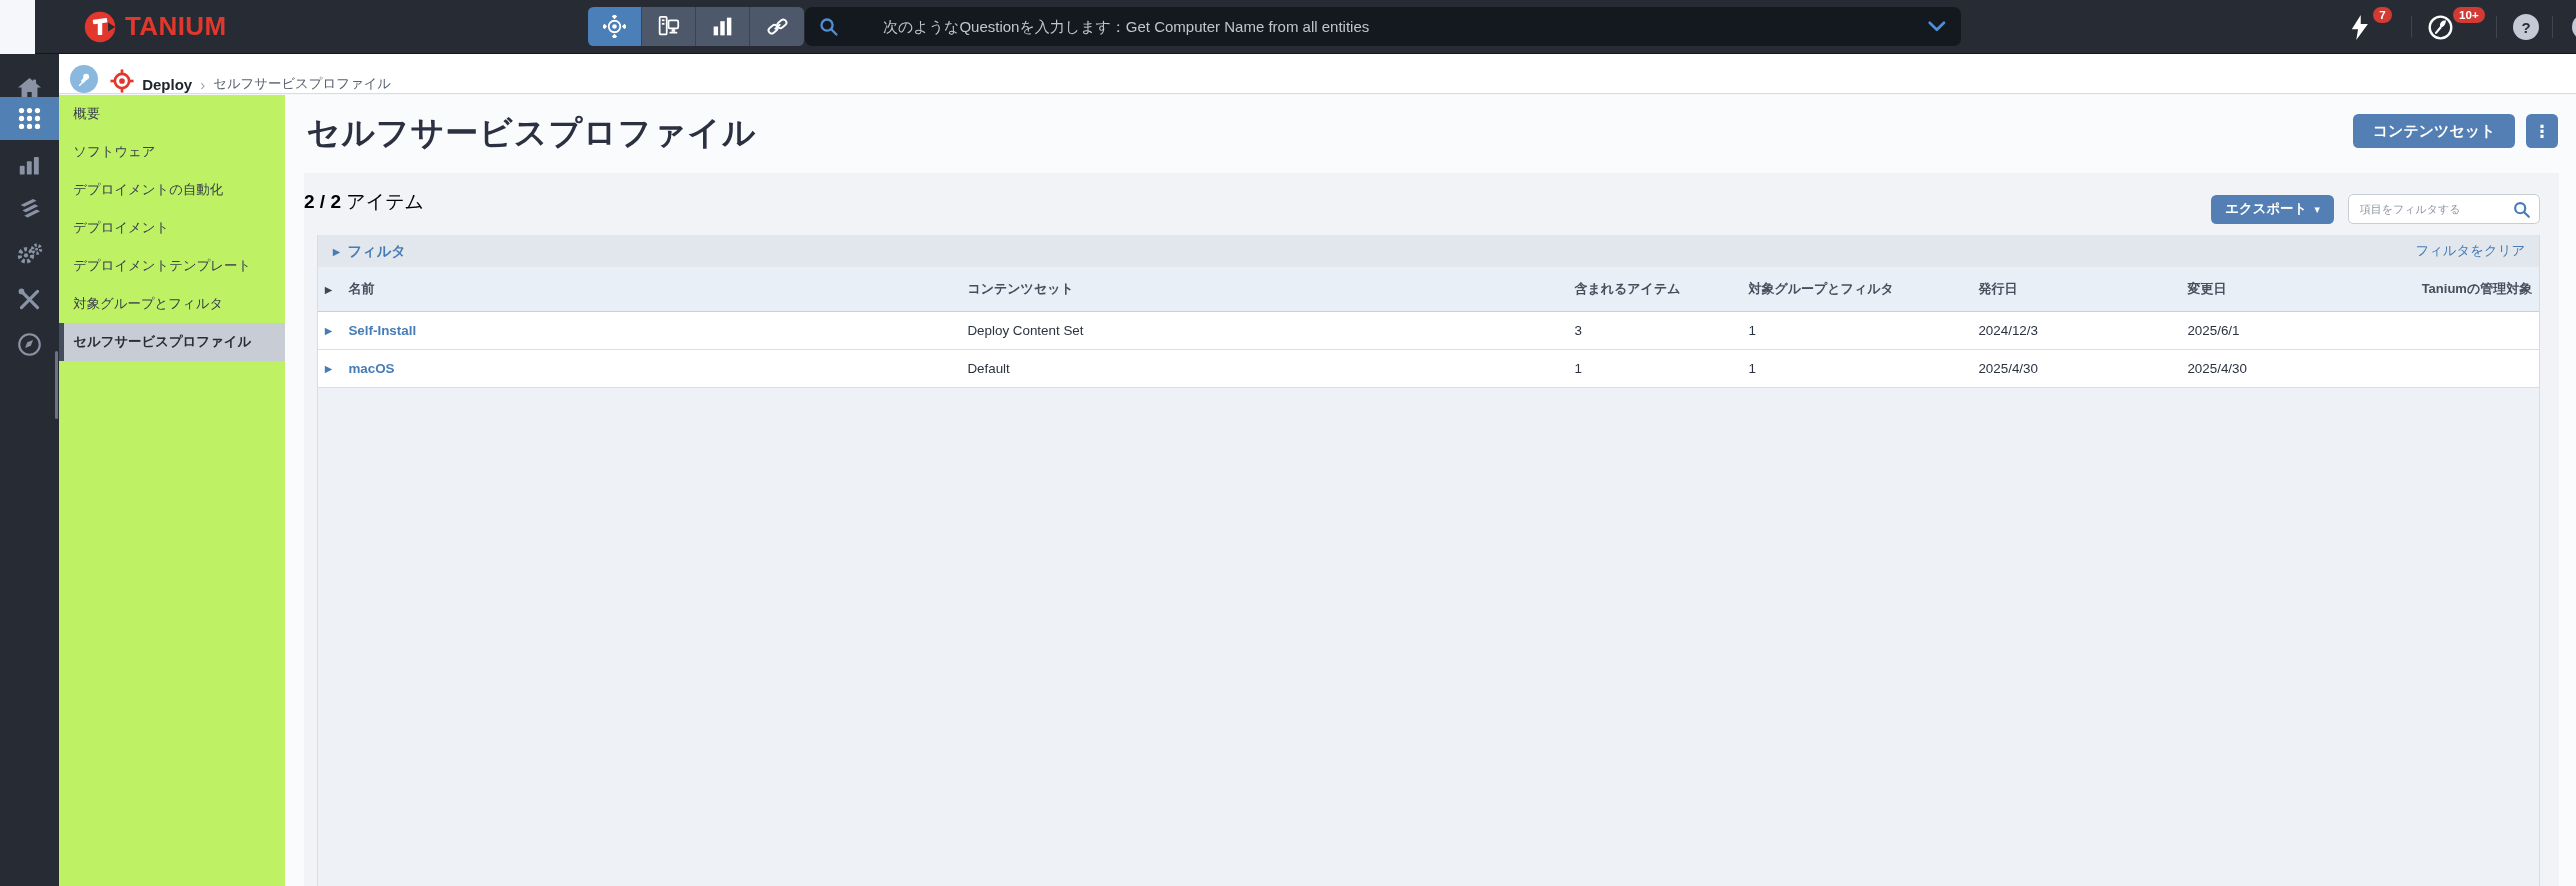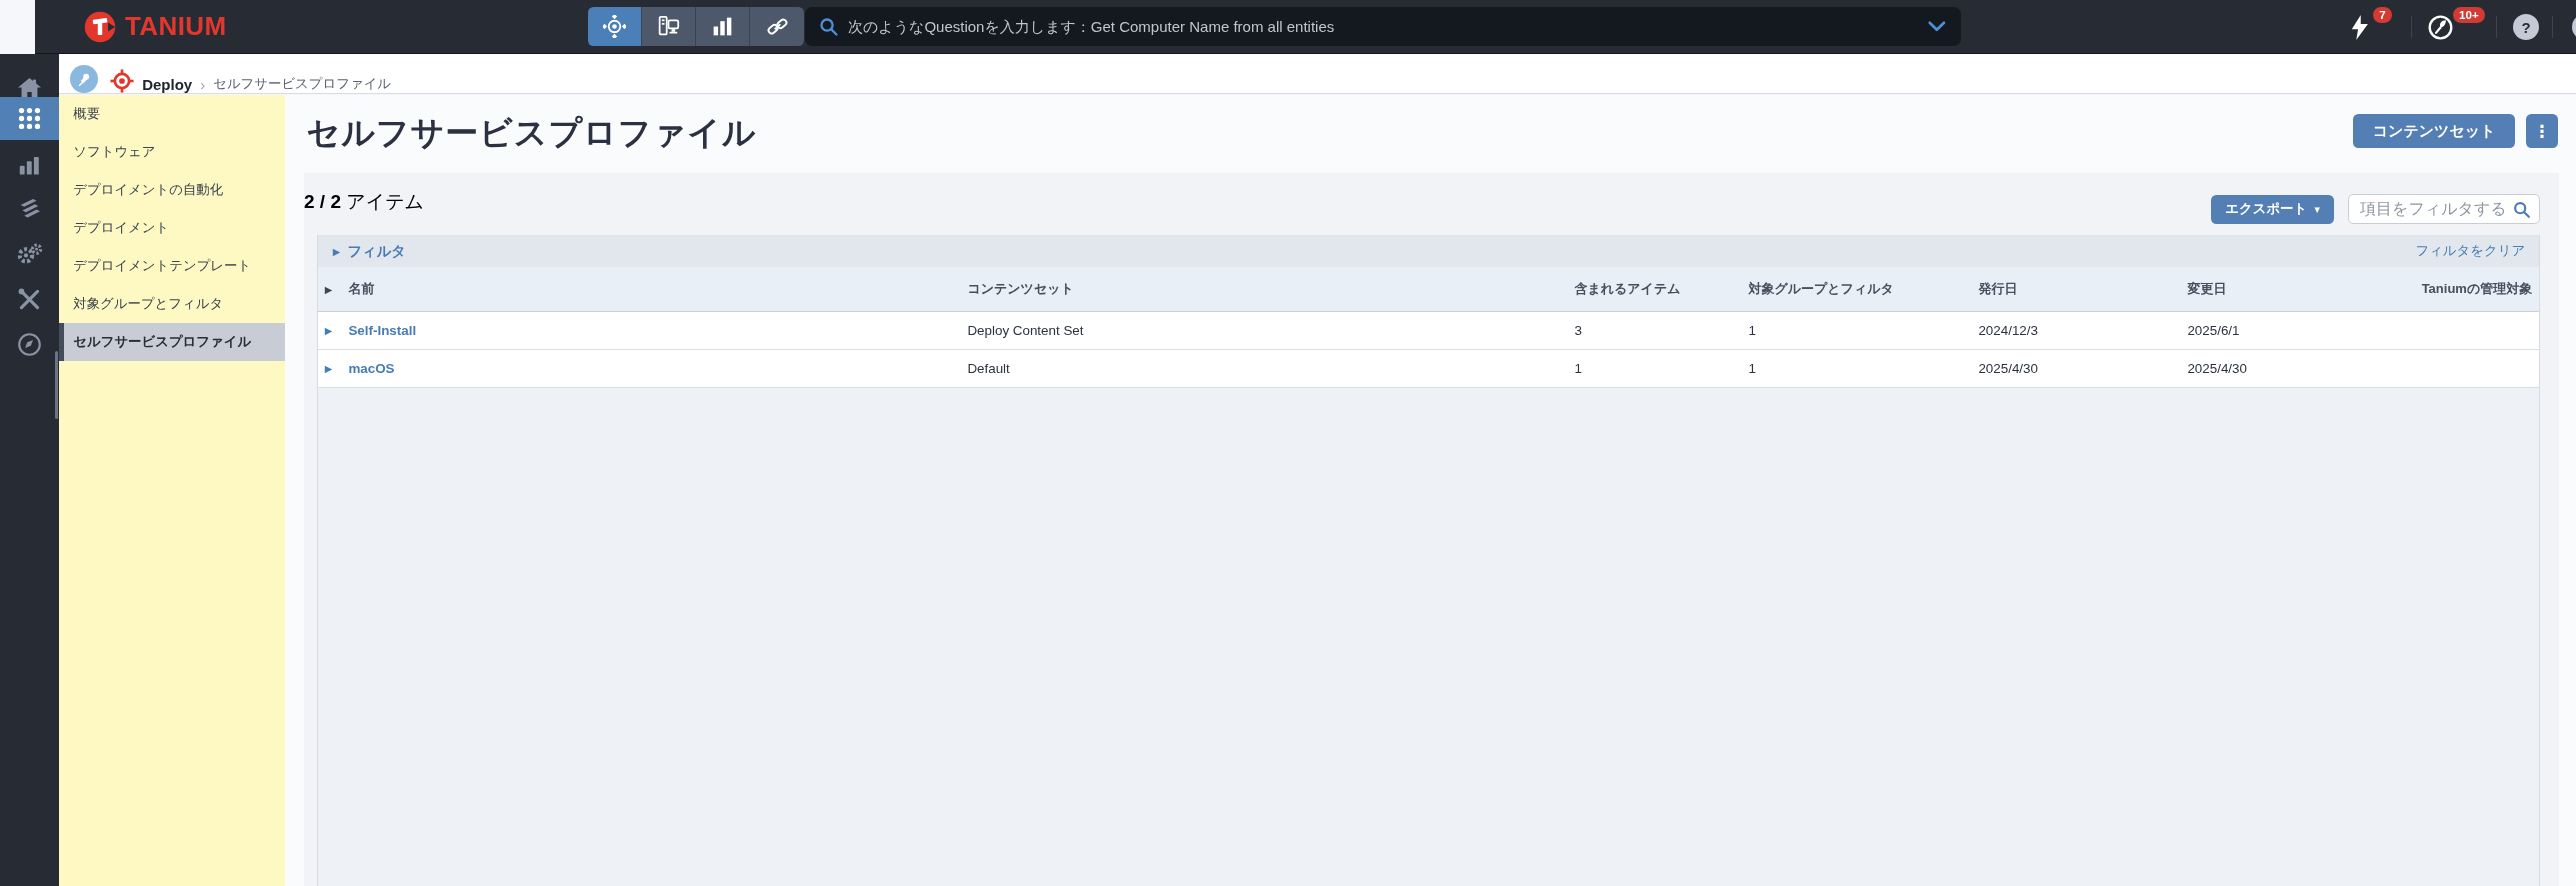--- a/index.html
+++ b/index.html
@@ -7,21 +7,21 @@
   .app { position:relative; width:2576px; height:886px; background:#f5f7fb; overflow:hidden; }
 
   
   .topbar { position:absolute; left:0; top:0; width:2576px; height:54px; background:#262b34; border-bottom:1.8px solid #14161b; z-index:5;margin-left:35px; }
   .logo { position:absolute; left:48px; top:9.8px; display:flex; align-items:center; gap:8px; }
   .logo-text { font-size:26px; font-weight:800; color:#e2372c; letter-spacing:0.4px; }
   .toolbar { position:absolute; left:553px; top:7.2px; height:39px; display:flex; border-radius:5.4px; overflow:hidden; }
   .tbtn { width:54px; height:39px; background:#4d596b; border-right:0.9px solid #3a4352; display:flex; align-items:center; justify-content:center; color:#fff; cursor:pointer; }
   .tbtn:last-child { border-right:none; }
   .tbtn.active { background:#4b7fb7; }
-  .searchbox { position:absolute; left:770px; top:7.2px; width:1156px; height:39px; background:#14181f; border-radius:7.2px; display:flex; align-items:center; padding:0 14.3px; }
+  .searchbox { position:absolute; left:770px; top:7.2px; width:1156px; height:39px; background:#14181f; border-radius:7.2px; display:flex; align-items:center; padding:0 14.3px;gap:35px; }
   .searchbox input { flex:1; background:transparent; border:none; outline:none; color:#c9ced6; font-size:15px; font-family:inherit; margin-left:9px; }
   .searchbox input::placeholder { color:#c0c6cf; opacity:1; }
   .top-right { position:absolute; right:0; top:0; height:54px; }
   .tr-item { position:absolute; top:0; height:54px; display:flex; align-items:center; }
   .v-div { position:absolute; top:16px; width:0.9px; height:21.5px; background:#3e4450; }
   .badge { position:absolute; top:6.3px; background:#d13b33; color:#fff; font-size:11.6px; font-weight:bold; border-radius:9px; padding:1.8px 6.3px; line-height:12.5px; border:1.8px solid #262b34; }
   .circle-ic { width:26px; height:26px; border-radius:50%; background:#c3cad6; color:#262b34; display:flex; align-items:center; justify-content:center; font-weight:bold; font-size:15px; }
 
   
   .crumbbar { position:absolute; left:59px; top:54px; width:2517px; height:40px; background:#ffffff; border-bottom:0.9px solid #d9dce3; display:flex; align-items:flex-end; padding-left:10.7px; z-index:4; }
@@ -30,39 +30,39 @@
   .crumb-sep { font-size:15px; color:#9aa2ae; margin:0 8px; }
   .crumb-current { font-size:13.4px; color:#5a6170; }
 
   
   .rail { position:absolute; left:0; top:54px; width:59px; height:832px; background:#262b34; z-index:3; }
   .rail-ic { position:absolute; left:0; width:59px; height:43px; display:flex; align-items:center; justify-content:center; color:#8a93a4; cursor:pointer; }
   .rail-ic.active { background:#5180b5; color:#ffffff; }
   .rail-thumb { position:absolute; right:0.9px; top:297px; width:3.6px; height:68px; background:#6b7484; border-radius:1.8px; }
 
   
-  .sidebar { position:absolute; left:59px; top:95px; width:226px; height:791px; background:#fef9c3; z-index:2; }
+  .sidebar { position:absolute; left:59px; top:95px; width:226px; height:791px; background:#bef264; z-index:2; }
   .side-item { position:relative; height:38px; display:flex; align-items:center; padding-left:14.3px; font-size:13.4px; color:#39404e; cursor:pointer; }
   .side-item.selected { background:#c7ccd5; font-weight:bold; color:#262c38; }
   .side-item.selected::before { content:""; position:absolute; left:0; top:0; width:4.5px; height:100%; background:#454d5c; }
 
   
   .main { position:absolute; left:285px; top:95px; width:2291px; height:791px; background:#fafbfd; }
   .page-title { position:absolute; left:21.5px; top:16px; font-size:33px; font-weight:bold; color:#2b3140; letter-spacing:0.9px; }
   .btn-blue { background:#537fb4; color:#fff; border:none; border-radius:5.4px; font-family:inherit; font-weight:bold; cursor:pointer; }
   .create-btn { position:absolute; left:2068px; top:19px; height:34px; padding:0 19.7px; font-size:15px; }
   .kebab-btn { position:absolute; left:2241px; top:19px; width:32px; height:34px; font-size:17px; line-height:1; }
 
   .panel { position:absolute; left:19px; top:78px; width:2255px; height:713px; background:#f1f3f7; }
   .count-row { position:absolute; left:0; top:16px; font-size:19px; color:#000000; }
   .count-bold { font-weight:bold; }
   .export-btn { position:absolute; left:1907px; top:21.5px; height:29.5px; padding:0 14.3px; font-size:13.4px; }
   .export-btn .caret { margin-left:7.2px; font-size:10.7px; }
   .filter-box { position:absolute; left:2044px; top:20.6px; width:192px; height:30px; background:#fff; border:0.9px solid #c6cdd6; border-radius:5.4px; }
-  .filter-box input { width:100%; height:100%; border:none; outline:none; background:transparent; font-family:inherit; font-size:16px; color:#394050; padding:0 32px 0 10.7px;text-align:center; }
+  .filter-box input { width:100%; height:100%; border:none; outline:none; background:transparent; font-family:inherit; font-size:11px; color:#394050; padding:0 32px 0 10.7px; }
   .filter-box input::placeholder { color:#8d96a3; opacity:1; }
   .filter-box .mag { position:absolute; right:8px; top:6.3px; color:#477cb5; }
 
   .tablewrap { position:absolute; left:13.4px; top:62px; width:2223px; bottom:0; background:#eef1f6; border-left:0.9px solid #d7dce3; border-right:0.9px solid #d7dce3; }
   .filterbar { height:32px; background:#e2e6ed; display:flex; align-items:center; justify-content:space-between; padding:0 14.3px; }
   .filter-toggle { color:#477cb5; font-size:14.3px; font-weight:bold; cursor:pointer; display:flex; align-items:center; gap:7.2px; }
   .filter-toggle .tri { font-size:9.8px; }
   .clear-filter { color:#477cb5; font-size:13.4px; cursor:pointer; }
   .grid-row { display:grid; grid-template-columns:30px 619px 607px 174px 230px 209px 211px 1fr; align-items:center; }
   .thead { height:45px; background:#e9eff7; border-bottom:0.9px solid #c8d0da; font-size:13px; font-weight:bold; color:#474e5d; }

